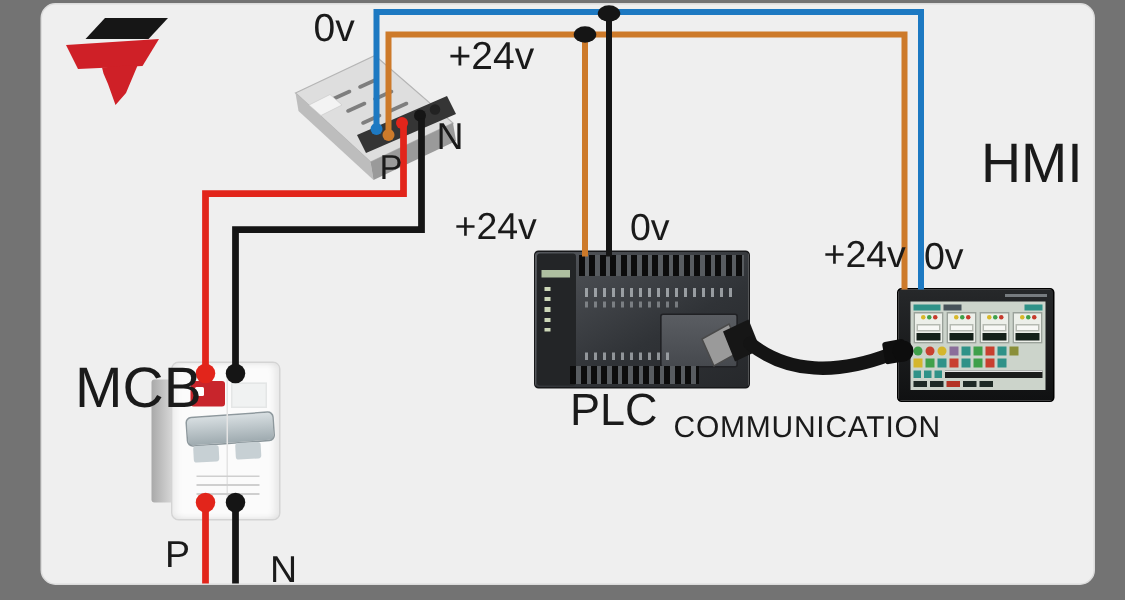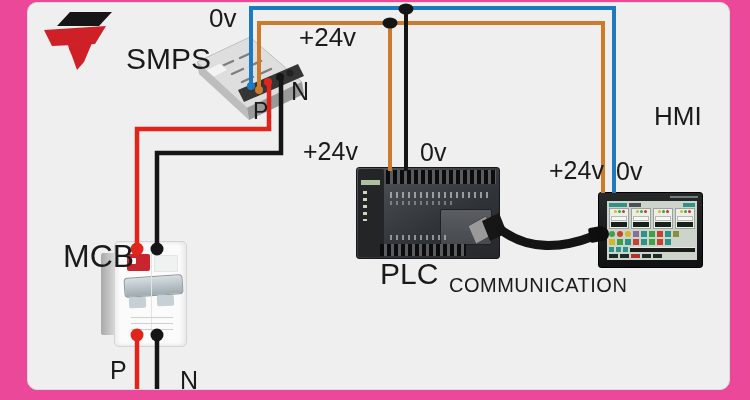--- a/index.html
+++ b/index.html
@@ -1,16 +1,16 @@
 <!DOCTYPE html>
 <html><head>
 <meta charset="utf-8">
 <style>
   html,body{margin:0;padding:0;background:#fff;}
-  #stage{position:relative;width:750px;height:400px;background:#ec4899;overflow:hidden;
+  #stage{position:relative;width:750px;height:400px;background:#737373;overflow:hidden;
          font-family:"Liberation Sans","DejaVu Sans",sans-serif;}
   .panel{position:absolute;left:27px;top:2px;width:701px;height:386px;background:#efefef;
          border:1px solid #dcdcdc;border-radius:10px;}
   .abs{position:absolute;}
   svg.layer{position:absolute;left:0;top:0;width:750px;height:400px;pointer-events:none;}
   .lbl{position:absolute;color:#1a1a1a;line-height:1;white-space:nowrap;}
 
   
   .mcb{position:absolute;left:101px;top:241px;width:86px;height:104px;}
   .mcb>div{position:absolute;}
@@ -81,31 +81,31 @@
   .scr-foot{height:5px;display:flex;gap:2px;}
   .scr-foot i{width:9px;height:4px;background:#1e2a26;}
   .scr-foot i.f-r{background:#b43325;}
 
   
   .l-0v-top   {left:209px;top:5px;  font-size:26px;}
   .l-24v-top  {left:299px;top:24px; font-size:26px;}
   .l-smps     {left:126px;top:44px; font-size:30px;}
   .l-p-smps   {left:253px;top:100px;font-size:23px;}
   .l-n-smps   {left:291px;top:79px; font-size:25px;}
-  .l-mcb      {left:63px; top:240px;font-size:32px;}
+  .l-mcb      {left:50px; top:240px;font-size:38px;}
   .l-p-mcb    {left:110px;top:358px;font-size:25px;}
   .l-n-mcb    {left:180px;top:368px;font-size:25px;}
   .l-24v-plc  {left:303px;top:139px;font-size:25px;}
   .l-0v-plc   {left:420px;top:140px;font-size:25px;}
   .l-plc      {left:380px;top:259px;font-size:30px;}
   .l-comm1    {left:449px;top:275px;font-size:20px;letter-spacing:.5px;}
   .l-comm2    {left:449px;top:303px;width:168px;text-align:center;font-size:20px;letter-spacing:.5px;}
   .l-24v-hmi  {left:549px;top:158px;font-size:25px;}
   .l-0v-hmi   {left:616px;top:159px;font-size:25px;}
-  .l-hmi      {left:654px;top:103px;font-size:26px;}
+  .l-hmi      {left:654px;top:90px;font-size:37px;}
 </style>
 </head>
 <body>
 
 <div id="stage">
 
   <div class="panel"></div>
 
   <svg class="abs" style="left:36px;top:8px" width="84" height="68" viewBox="0 0 84 68">
     <polygon points="34,4 76,4 63,18 21,18" fill="#161616"></polygon>
@@ -265,21 +265,20 @@
 
     <polygon points="468,226 486,216 494,234 476,244" fill="#9a9a9a" stroke="#4a4a4a" stroke-width="1"></polygon>
     <polygon points="482,221 499,213 507,233 490,241" fill="#161616"></polygon>
     <path d="M500 229 C 525 249, 558 250, 594 236" fill="none" stroke="#141414" stroke-width="9" stroke-linecap="round"></path>
     <rect x="589" y="227" width="15" height="15" rx="2" fill="#0e0e0e" transform="rotate(-10 596 234)"></rect>
     <circle cx="602" cy="234" r="7" fill="#0d0d0d"></circle>
   </svg>
 
   <div class="lbl l-0v-top">0v</div>
   <div class="lbl l-24v-top">+24v</div>
-  <div class="lbl l-smps">SMPS</div>
   <div class="lbl l-p-smps">P</div>
   <div class="lbl l-n-smps">N</div>
   <div class="lbl l-mcb">MCB</div>
   <div class="lbl l-p-mcb">P</div>
   <div class="lbl l-n-mcb">N</div>
   <div class="lbl l-24v-plc">+24v</div>
   <div class="lbl l-0v-plc">0v</div>
   <div class="lbl l-comm1">COMMUNICATION</div>
   <div class="lbl l-plc">PLC</div>
   <div class="lbl l-24v-hmi">+24v</div>

